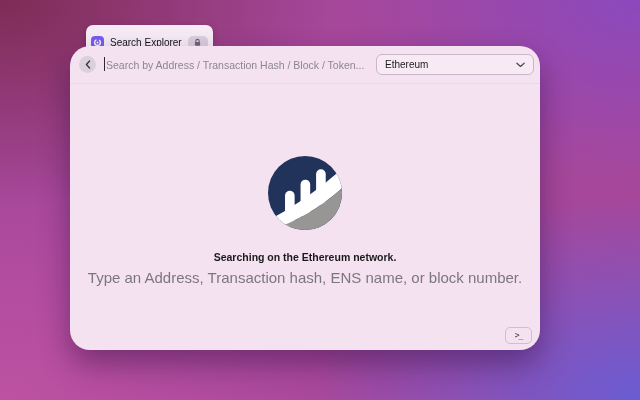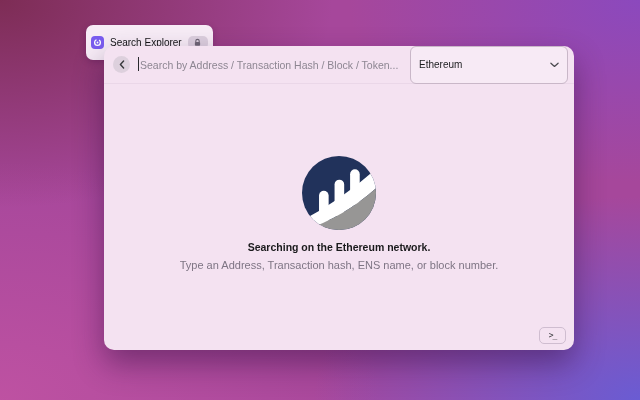--- a/index.html
+++ b/index.html
@@ -20,48 +20,48 @@
     display:flex;align-items:center;gap:6px;padding:7px 5px;
     box-shadow:0 2px 6px rgba(60,15,70,.28);
   }
   .tab-appicon{width:13px;height:13px;border-radius:4px;background:#7a5cf0;
     display:flex;align-items:center;justify-content:center;flex:0 0 auto;}
   .tab-title{font-size:10px;color:#141416;white-space:nowrap;}
   .lock-pill{width:20px;height:13px;border-radius:5px;background:#dccfde;
     display:flex;align-items:center;justify-content:center;flex:0 0 auto;}
   
   .window{
-    position:absolute;left:104px;top:46px;width:470px;height:304px;
-    background:#f4e2f1;border-radius:10px;
+    position:absolute;left:70px;top:46px;width:470px;height:304px;
+    background:#f4e2f1;border-radius:20px;
     box-shadow:0 14px 30px rgba(45,10,60,.45);
   }
   .header{
     height:37px;display:flex;align-items:center;gap:8px;padding:0 6px 0 9px;
     border-bottom:1px solid rgba(110,70,110,.07);
   }
   .back-btn{width:17px;height:17px;border-radius:50%;background:#ddd0dd;
     display:flex;align-items:center;justify-content:center;flex:0 0 auto;cursor:default;border:none;padding:0;}
   .search-wrap{flex:1;position:relative;display:flex;align-items:center;height:100%;}
   .caret{position:absolute;left:0;top:11px;width:1px;height:14px;background:#2a2a2e;}
   .search-input{
     width:100%;border:none;outline:none;background:transparent;
     font-family:"Liberation Sans",sans-serif;font-size:10.5px;color:#2a2a2e;padding:0 0 0 2px;
   }
   .search-input::placeholder{color:#8d8692;}
   .net-select{
-    width:158px;height:38px;box-sizing:border-box;flex:0 0 auto;
+    width:158px;height:21px;box-sizing:border-box;flex:0 0 auto;
     border:1px solid #c9b7c8;border-radius:6px;background:rgba(255,255,255,.28);
     display:flex;align-items:center;justify-content:space-between;padding:0 8px;
     font-size:10px;color:#1c1c1e;cursor:default;
   }
   
   .center-col{position:absolute;top:110px;left:0;right:0;text-align:center;}
   .logo{width:74px;height:74px;margin:0 auto;display:block;}
-  .msg-title{margin-top:11px;font-size:10.5px;font-weight:bold;color:#1a1a1c;}
-  .msg-sub{margin-top:6px;font-size:11px;color:#7e7584;}
+  .msg-title{margin-top:21px;font-size:10.5px;font-weight:bold;color:#1a1a1c;}
+  .msg-sub{margin-top:6px;font-size:15px;color:#7e7584;}
   
   .terminal-btn{
     position:absolute;right:8px;bottom:6px;width:27px;height:17px;box-sizing:border-box;
     border:1px solid #cfbdd0;border-radius:5px;background:transparent;
     display:flex;align-items:center;justify-content:center;
     font-family:"DejaVu Sans Mono",monospace;font-size:8px;color:#3c3c40;letter-spacing:-1px;
     padding:0;cursor:default;
   }
 </style>
 </head>

